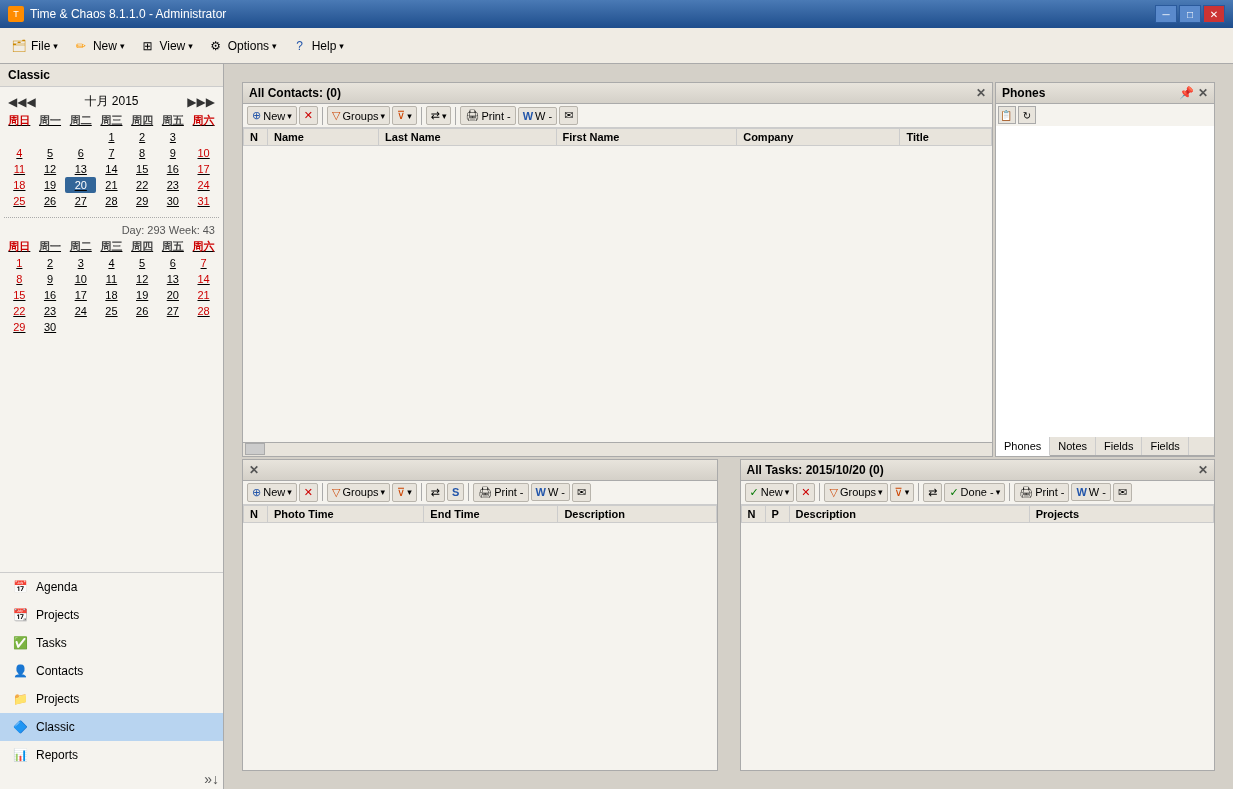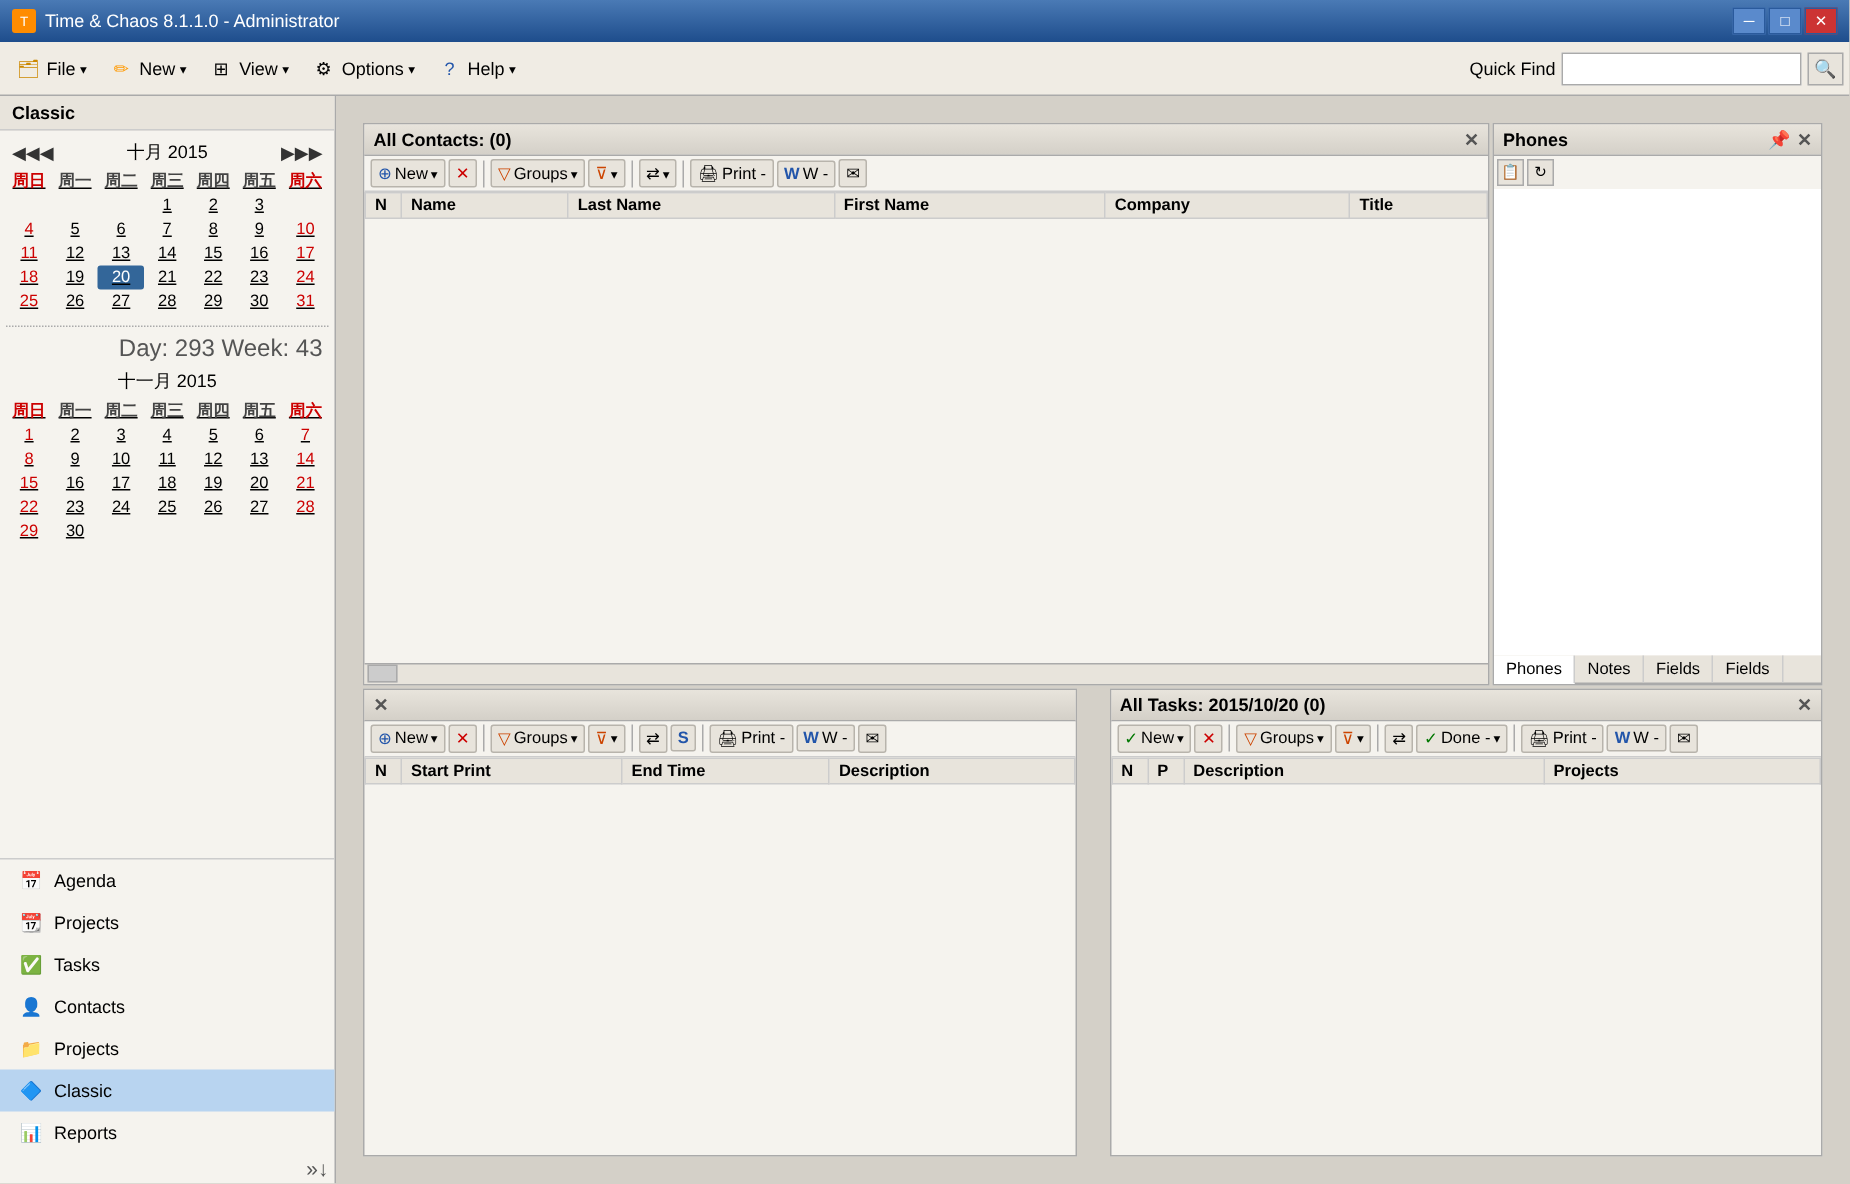--- a/index.html
+++ b/index.html
@@ -57,21 +57,21 @@
     .cal-nav { display: flex; align-items: center; justify-content: space-between; padding: 2px 4px; }
     .cal-nav-title { font-size: 12px; text-align: center; flex: 1; }
     .cal-nav-btn { cursor: pointer; font-size: 12px; color: #333; background: none; border: none; }
     .cal-grid { width: 100%; border-collapse: collapse; text-decoration: underline; }
     .cal-grid th { font-size: 11px; text-align: center; padding: 1px 2px; color: #444; width: 36px; }
     .cal-grid td { font-size: 11px; text-align: center; padding: 2px; cursor: pointer; }
     .cal-grid td.today { background: #336699; color: white; border-radius: 2px; }
     .cal-grid th.sun, .cal-grid td.sun { color: #cc0000; }
     .cal-grid th.sat, .cal-grid td.sat { color: #cc0000; }
     .cal-divider { border: none; border-top: 1px dotted #aaa; margin: 4px 0; }
-    .day-week-info { text-align: right; font-size: 16px; color: #555; padding: 2px 4px; }
+    .day-week-info { text-align: right; font-size: 11px; color: #555; padding: 2px 4px; }
 
     
     .nav-items { border-top: 1px solid #ccc; }
     .nav-item { display: flex; align-items: center; gap: 6px; padding: 5px 12px; cursor: pointer; font-size: 12px; }
     .nav-item.active { background: #b8d4f0; }
     .nav-icon { width: 18px; height: 18px; display: inline-flex; align-items: center; justify-content: center; }
     .sidebar-expand-btn { display: flex; justify-content: flex-end; padding: 2px 4px; }
     .expand-arrow { cursor: pointer; font-size: 14px; color: #555; }
 
     
@@ -176,27 +176,20 @@
   <div class="menu-item">
     <span class="menu-icon">⚙</span>
     <span>Options</span>
     <span style="font-size:9px">▾</span>
   </div>
   <div class="menu-item">
     <span class="menu-icon" style="color:#2255aa">?</span>
     <span>Help</span>
     <span style="font-size:9px">▾</span>
   </div>
-  <div class="quick-find-area">
-    <span class="quick-find-label">Quick Find</span>
-    <input class="quick-find-input" type="text" style="">
-    <div class="quick-find-btn">
-      <span>🔍</span>
-    </div>
-  </div>
 </div>
 
 <div class="main-container">
 
   <div class="sidebar">
     <div class="sidebar-classic-label">Classic</div>
 
     <div class="calendar-area">
 
       <div class="calendar-month">
@@ -266,23 +259,20 @@
               <td class="sat">31</td>
             </tr>
           </tbody>
         </table>
       </div>
 
       <hr class="cal-divider">
       <div class="day-week-info">Day: 293  Week: 43</div>
 
       <div class="calendar-month">
-        <div class="cal-nav">
-          <span class="cal-nav-title">十一月 2015</span>
-        </div>
         <table class="cal-grid">
           <thead>
             <tr>
               <th class="sun">周日</th>
               <th>周一</th>
               <th>周二</th>
               <th>周三</th>
               <th>周四</th>
               <th>周五</th>
               <th class="sat">周六</th>
@@ -504,21 +494,21 @@
           </div>
           <div class="tb-btn">
             <span>✉</span>
           </div>
         </div>
         <div class="table-container">
           <table class="data-table">
             <thead>
               <tr>
                 <th class="n-col">N</th>
-                <th>Start Print</th>
+                <th>Photo Time</th>
                 <th>End Time</th>
                 <th>Description</th>
               </tr>
             </thead>
             <tbody></tbody>
           </table>
         </div>
       </div>
 
       <div class="panel panel-tasks">

